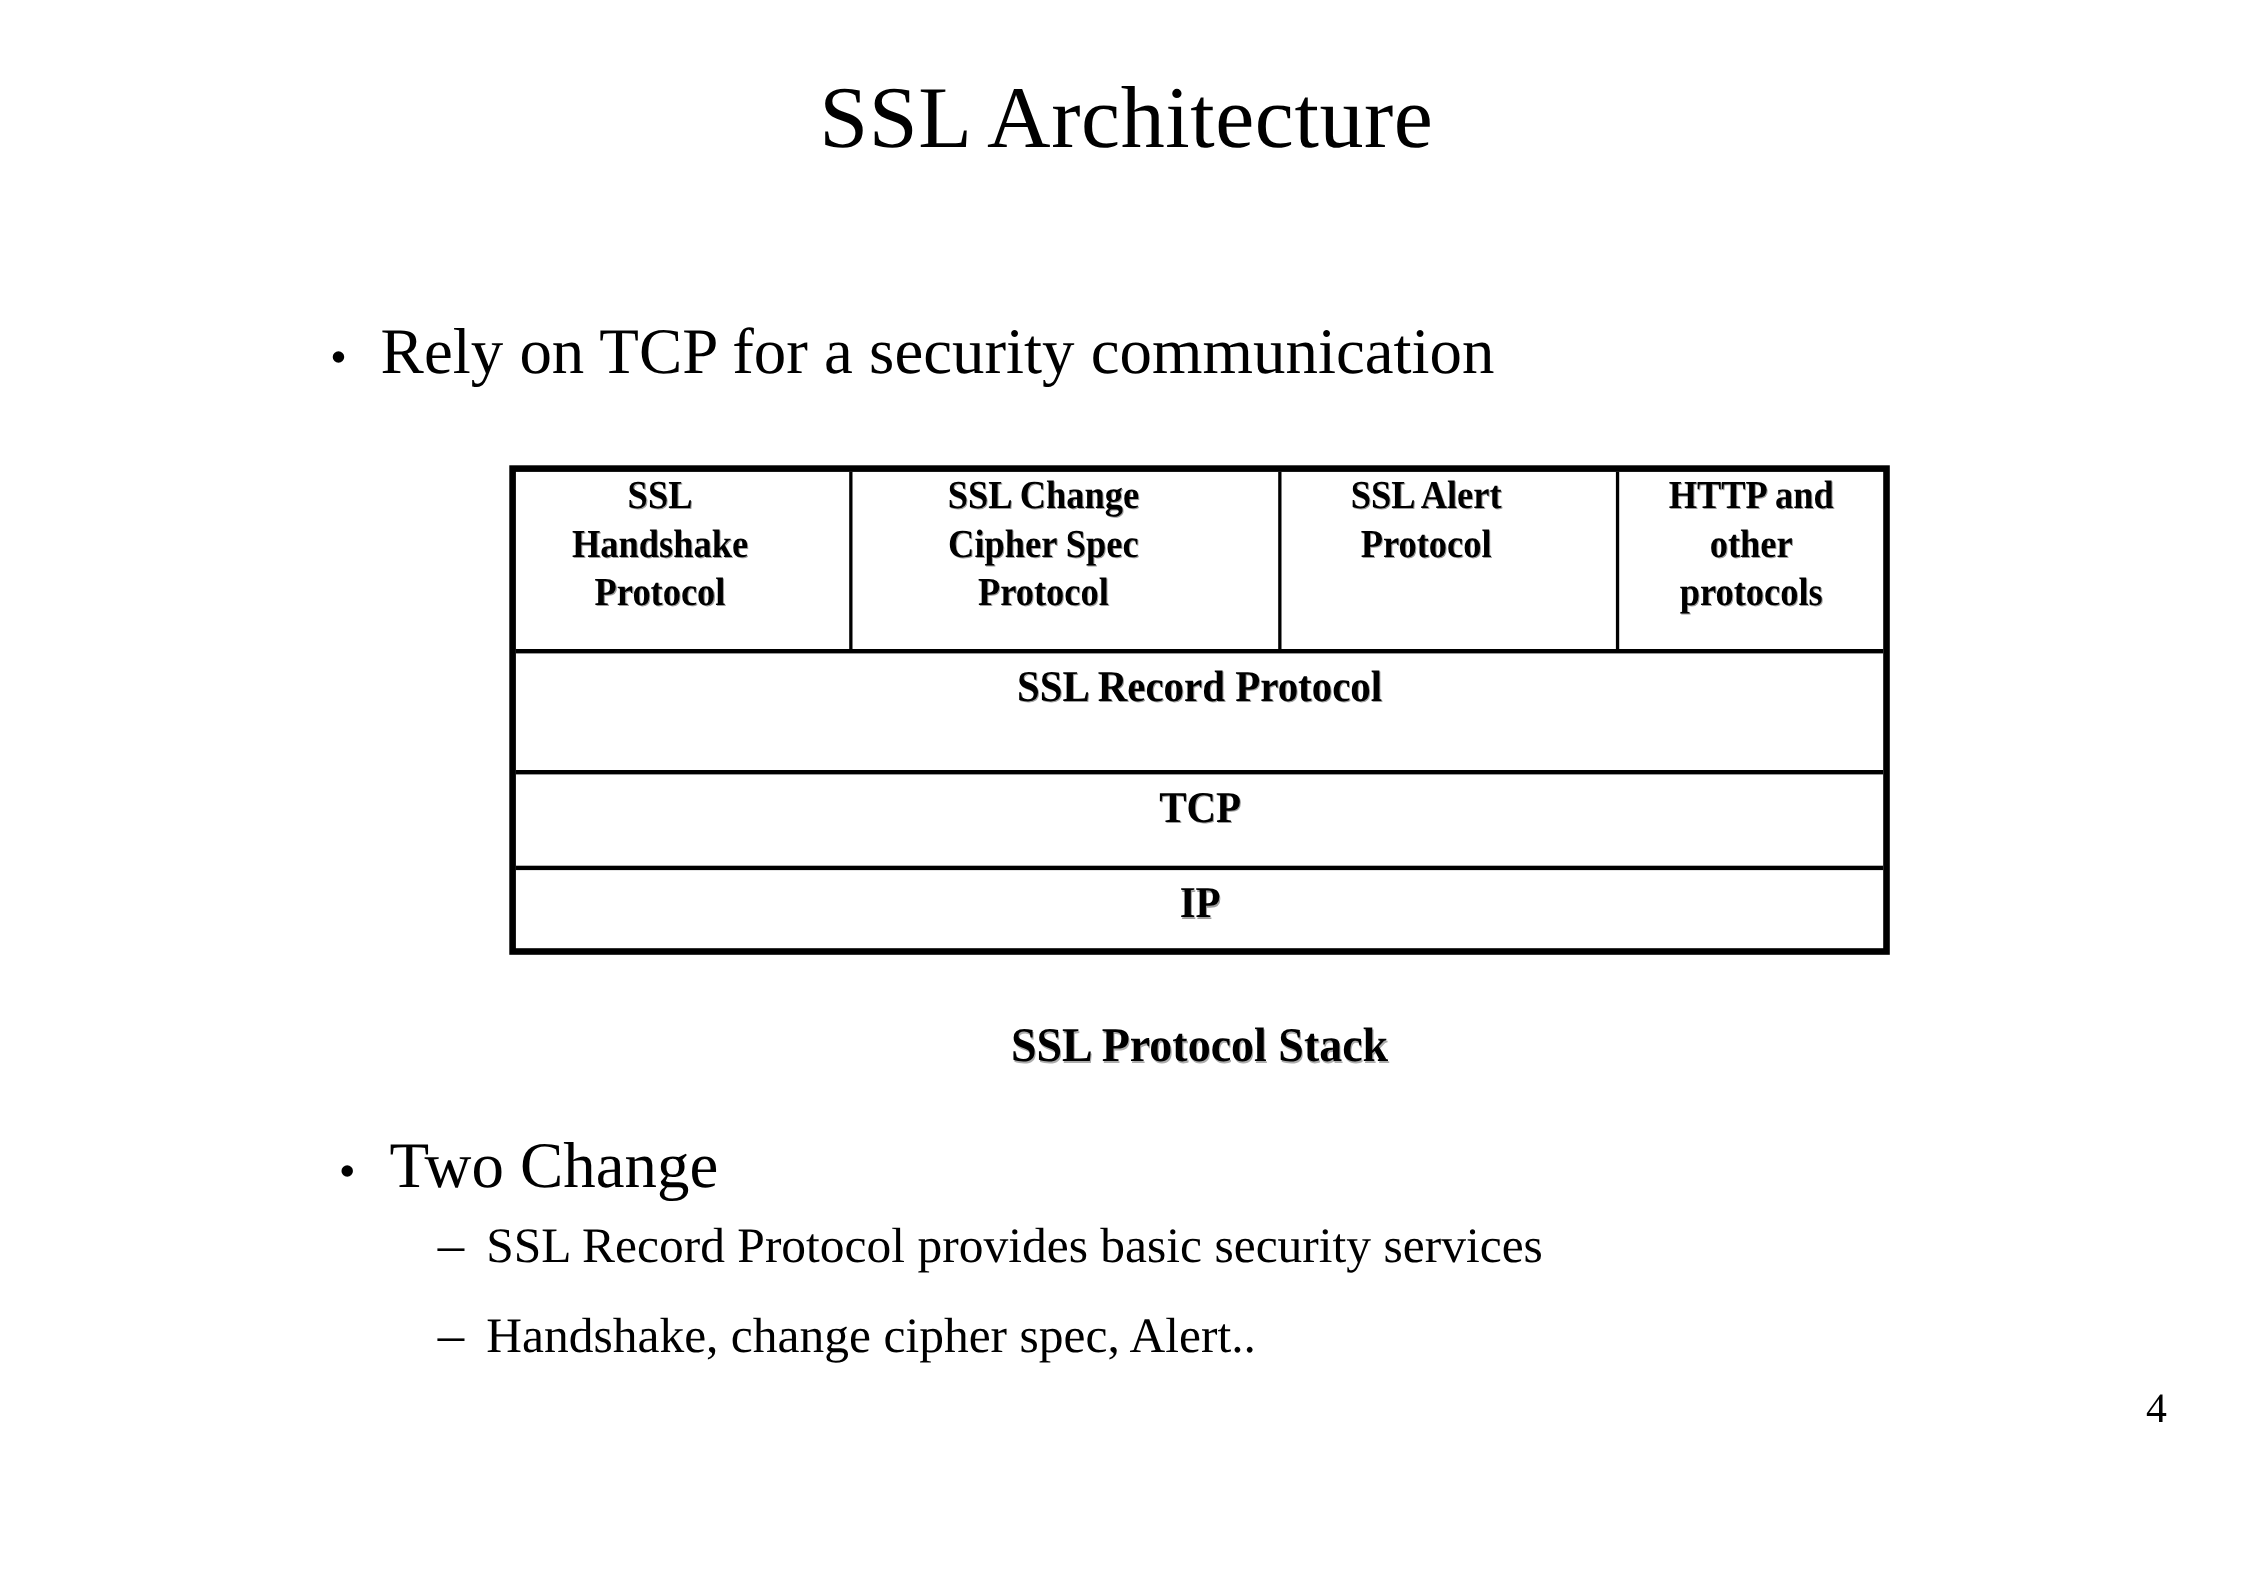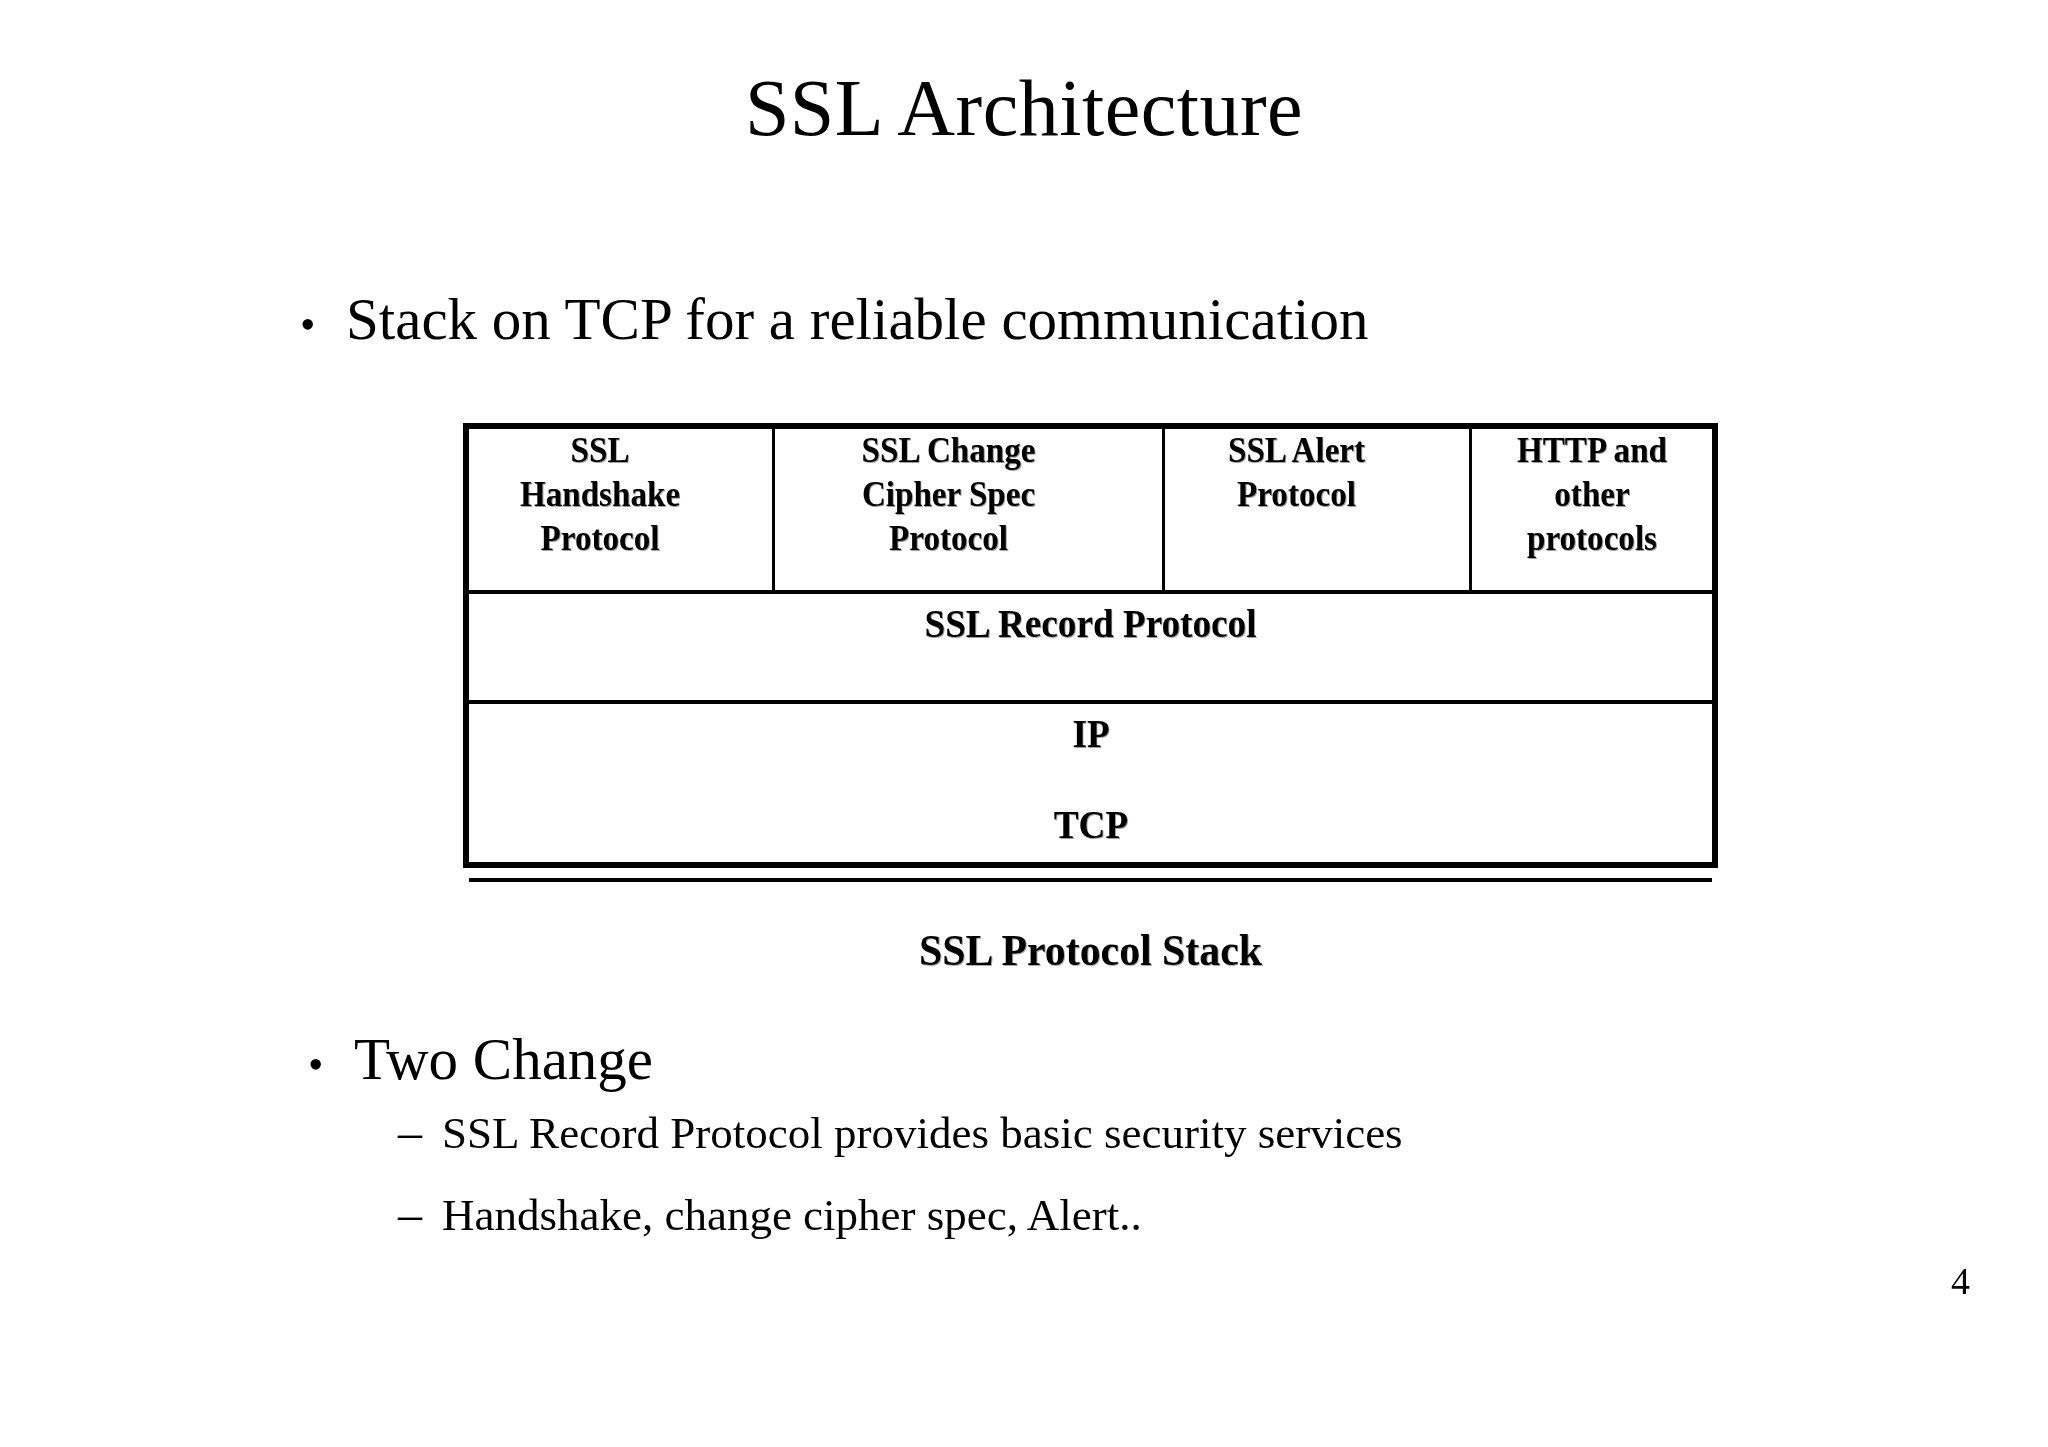--- a/index.html
+++ b/index.html
@@ -182,21 +182,21 @@
 </style>
 </head>
 <body>
 
 <div id="slide">
 
   <div class="slide-title">SSL Architecture</div>
 
   <div class="bullet-row" id="bullet-rely">
     <span class="bullet-mark">•</span>
-    <span class="bullet-text">Stack on TCP for a reliable communication</span>
+    <span class="bullet-text">Rely on TCP for a security communication</span>
   </div>
 
   <div id="protocol-stack">
     <div class="stack-inner">
 
       <div class="stack-top-row">
         <div class="stack-cell cell-col-1">
           <span class="stack-label">SSL
 Handshake
 Protocol</span>
@@ -213,26 +213,26 @@
         <div class="stack-cell cell-col-4">
           <span class="stack-label">HTTP and other
 protocols</span>
         </div>
       </div>
 
       <div class="stack-row" id="row-record">
         <span class="row-label">SSL Record Protocol</span>
       </div>
 
+      <div class="stack-row" id="row-tcp">
+        <span class="row-label">TCP</span>
+      </div>
+
       <div class="stack-row" id="row-ip">
         <span class="row-label">IP</span>
-      </div>
-
-      <div class="stack-row" id="row-tcp">
-        <span class="row-label">TCP</span>
       </div>
 
     </div>
   </div>
 
   <div id="stack-caption">SSL Protocol Stack</div>
 
   <div class="bullet-row" id="bullet-two-layers">
     <span class="bullet-mark">•</span>
     <span class="bullet-text">Two Change</span>

